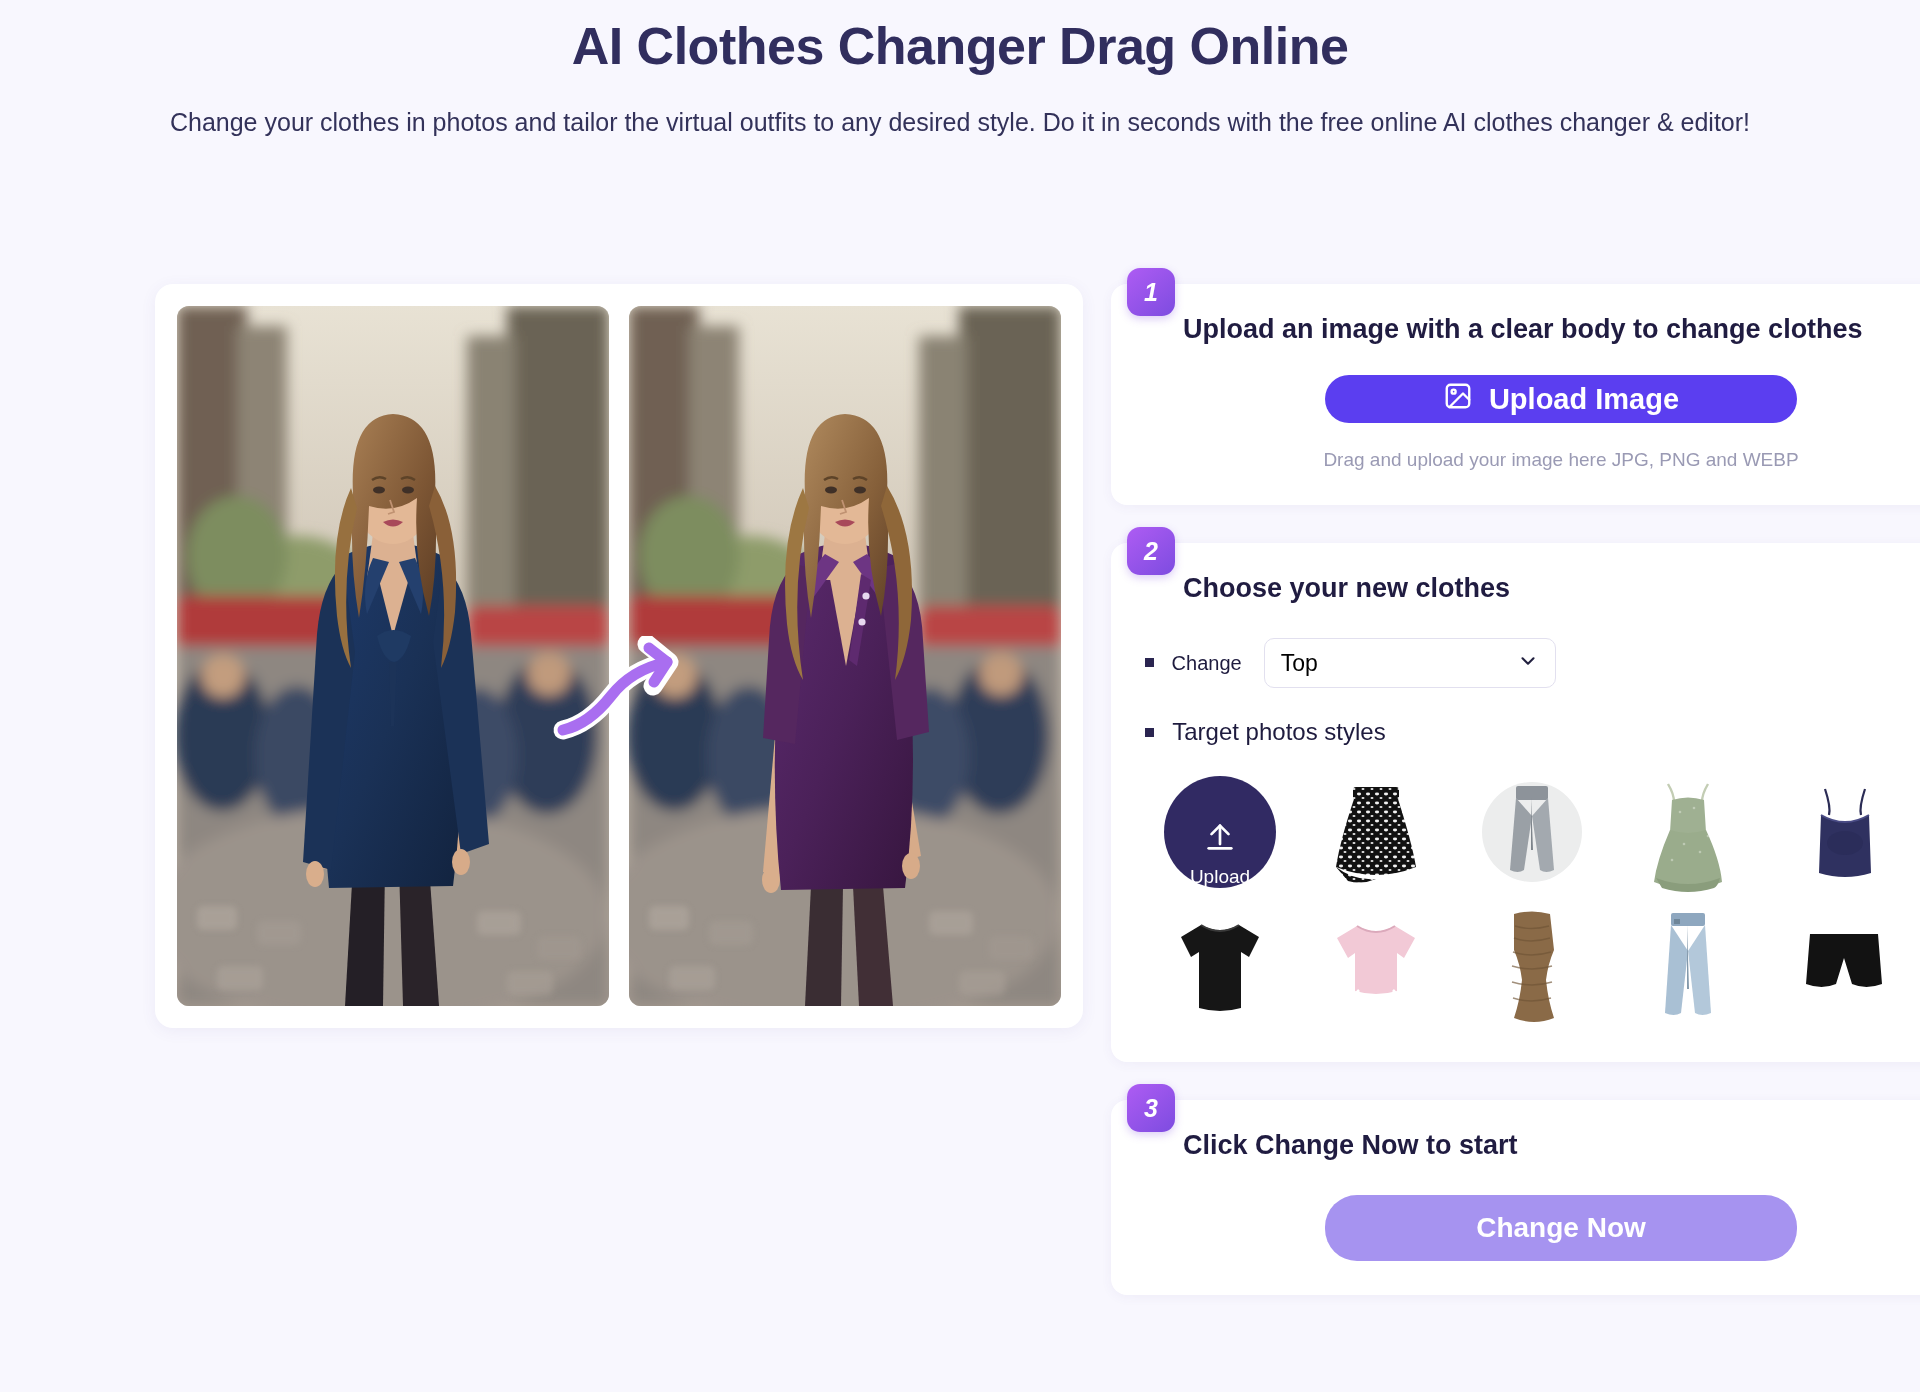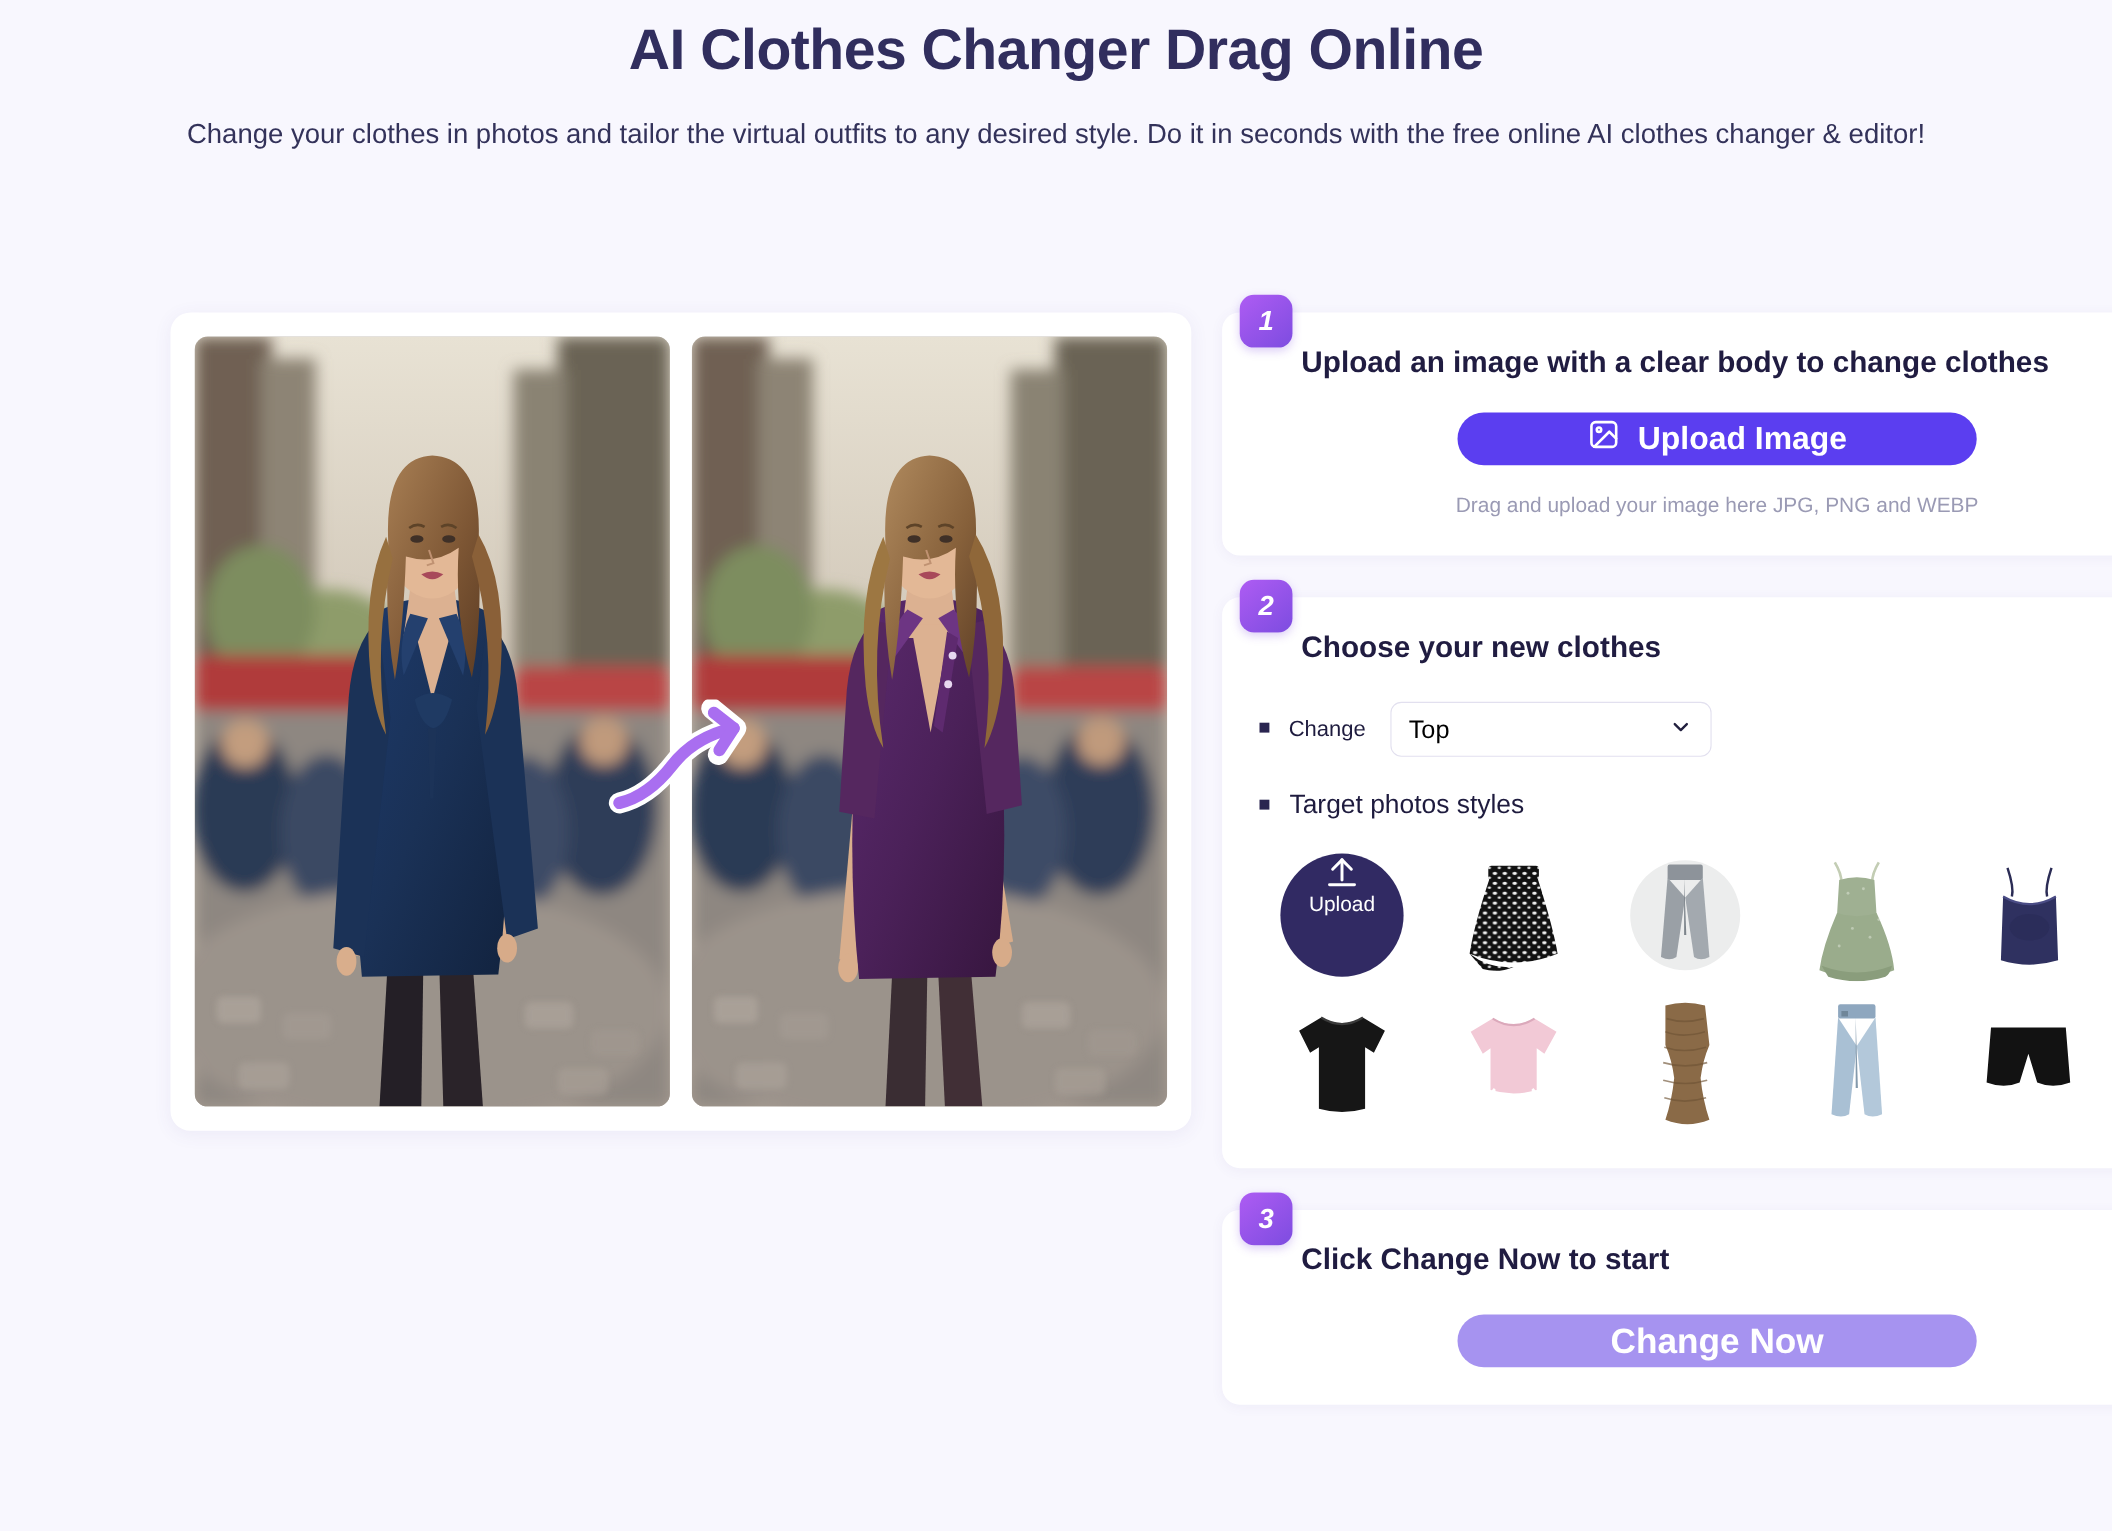--- a/index.html
+++ b/index.html
@@ -168,34 +168,34 @@
     cursor: pointer;
     background: transparent;
   }
   .thumb svg { display: block; }
   .upload-circle {
     width: 112px; height: 112px;
     border-radius: 50%;
     background: #312a63;
     color: #fff;
     display: flex; flex-direction: column;
-    align-items: center; justify-content: flex-start;
-    gap: 2px;
+    align-items: center; justify-content: flex-end;
+    gap: 12px;
     cursor: pointer;
   }
   .upload-circle span { font-size: 19px; font-weight: 400; }
 
   
   .change-area { text-align: center; padding-top: 34px; }
   .change-btn {
-    width: 472px; height: 48px;
+    width: 472px; height: 66px;
     border-radius: 32px;
     background: #a693f0;
     color: #ffffff;
-    font-size: 32px;
+    font-size: 28px;
     font-weight: 600;
     border: none;
     cursor: pointer;
   }
 </style>
 </head>
 <body>
 
 <div class="page">
 

